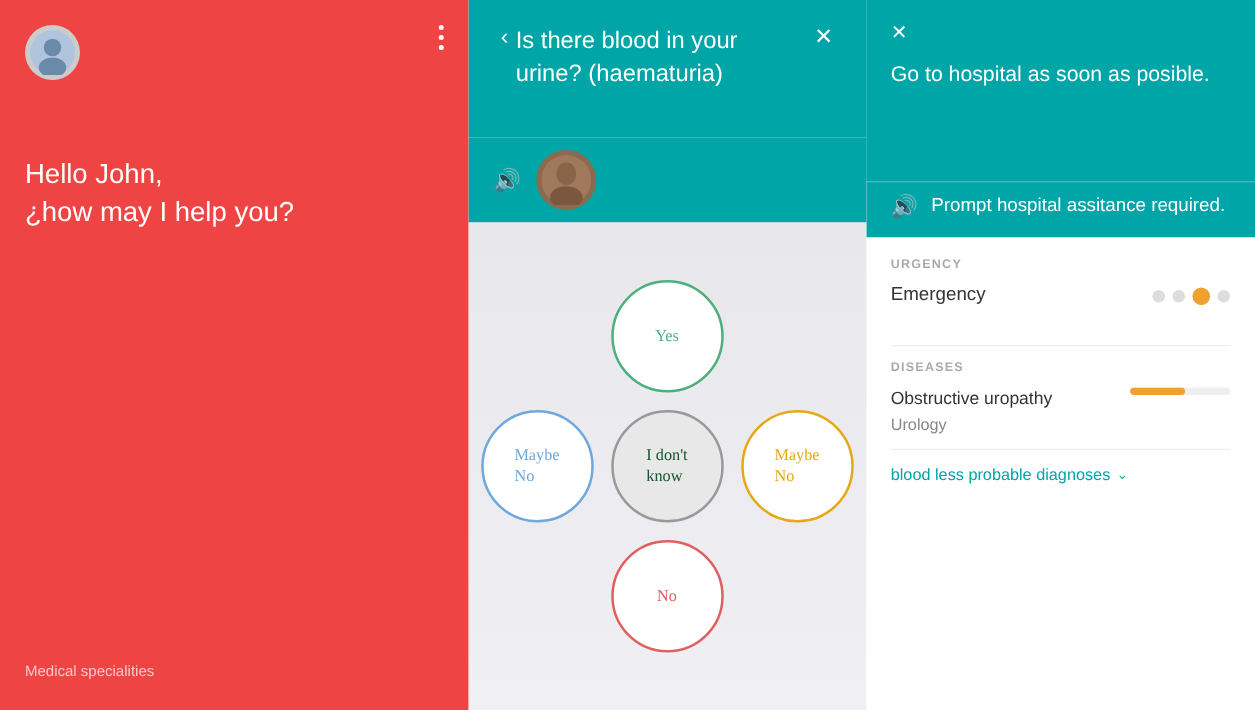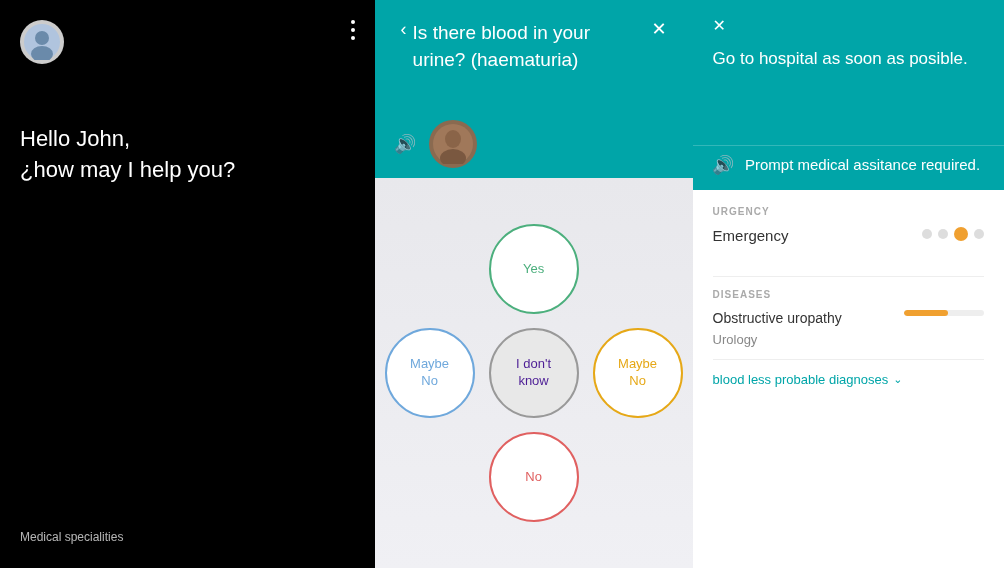--- a/index.html
+++ b/index.html
@@ -16,21 +16,21 @@
     .panels {
       display: flex;
       width: 1004px;
       height: 568px;
       gap: 0;
     }
 
     
     .panel-left {
       width: 401px;
-      background: #000000;
+      background: #ef4444;
       display: flex;
       flex-direction: column;
       padding: 20px;
       position: relative;
     }
 
     .panel-left .avatar {
       width: 44px;
       height: 44px;
       border-radius: 50%;
@@ -159,41 +159,42 @@
       justify-content: center;
     }
 
     .answer-bubble {
       width: 90px;
       height: 90px;
       border-radius: 50%;
       display: flex;
       align-items: center;
       justify-content: center;
-      text-align: center;
+      text-align: left;
       font-size: 13px;
       font-weight: 400;
       cursor: pointer;
       line-height: 1.3;
       background: white;
+      font-family: Liberation Serif, serif;
     }
 
     .bubble-yes {
       border: 2px solid #4caf7d;
       color: #4caf7d;
     }
 
     .bubble-maybe-no-left {
       border: 2px solid #6fa8dc;
       color: #6fa8dc;
     }
 
     .bubble-dont-know {
       border: 2px solid #999;
-      color: #4c1d95;
+      color: #14532d;
       background: #e8e8e8;
     }
 
     .bubble-maybe-no-right {
       border: 2px solid #e6a817;
       color: #e6a817;
     }
 
     .bubble-no {
       border: 2px solid #e06060;
@@ -257,21 +258,21 @@
       font-size: 10px;
       font-weight: 600;
       color: #aaa;
       letter-spacing: 1px;
       margin-bottom: 10px;
       text-transform: uppercase;
     }
 
     .urgency-row {
       display: flex;
-      align-items: flex-start;
+      align-items: flex-end;
       justify-content: space-between;
       margin-bottom: 32px;
     }
 
     .urgency-label {
       font-size: 15px;
       color: #333;
     }
 
     .urgency-dots {
@@ -406,21 +407,21 @@
   </div>
 
   <div class="panel-right">
     <div class="top-section">
       <span class="close-x">✕</span>
       <div class="alert-text">Go to hospital as soon as posible.</div>
     </div>
 
     <div class="secondary-section">
       <span class="speaker-icon">🔊</span>
-      <div class="secondary-text">Prompt medical assitance required.</div>
+      <div class="secondary-text">Prompt hospital assitance required.</div>
     </div>
 
     <div class="info-area">
       <div class="section-label">URGENCY</div>
       <div class="urgency-row">
         <span class="urgency-label">Emergency</span>
         <div class="urgency-dots">
           <div class="dot"></div>
           <div class="dot"></div>
           <div class="dot active"></div>

